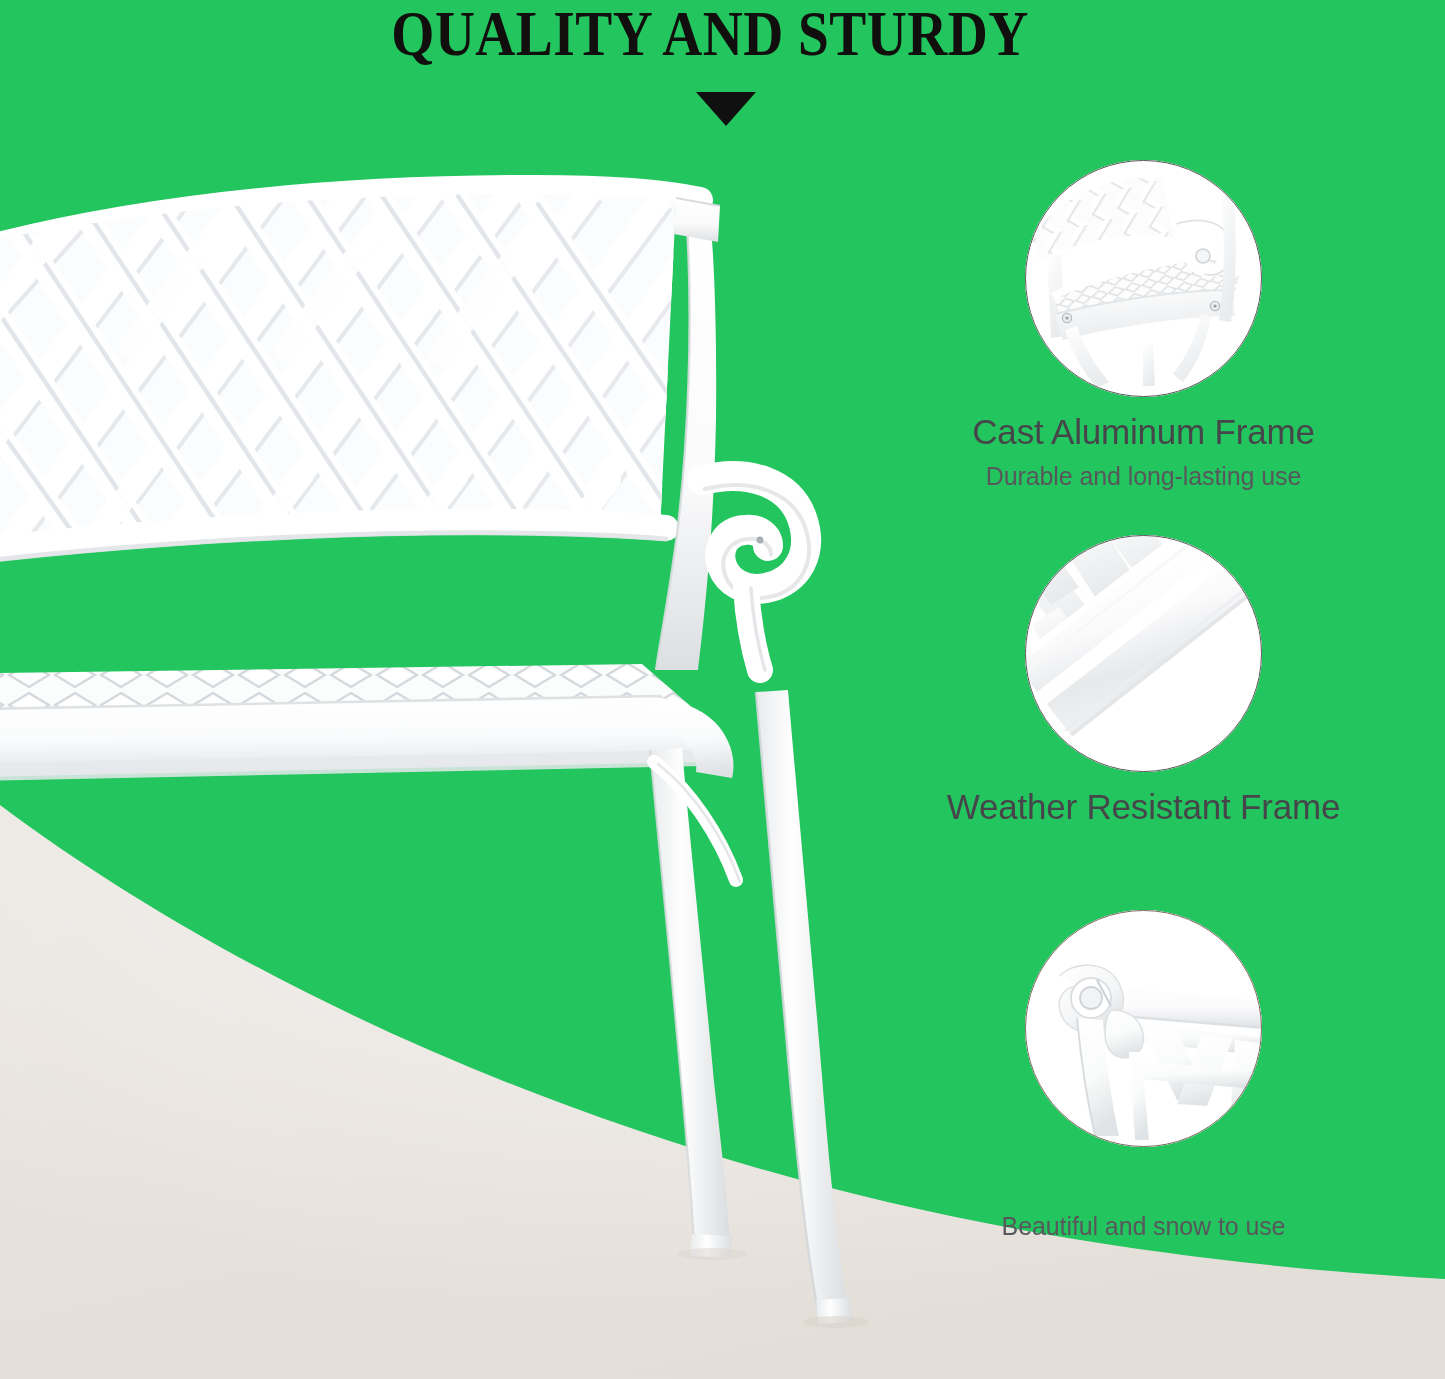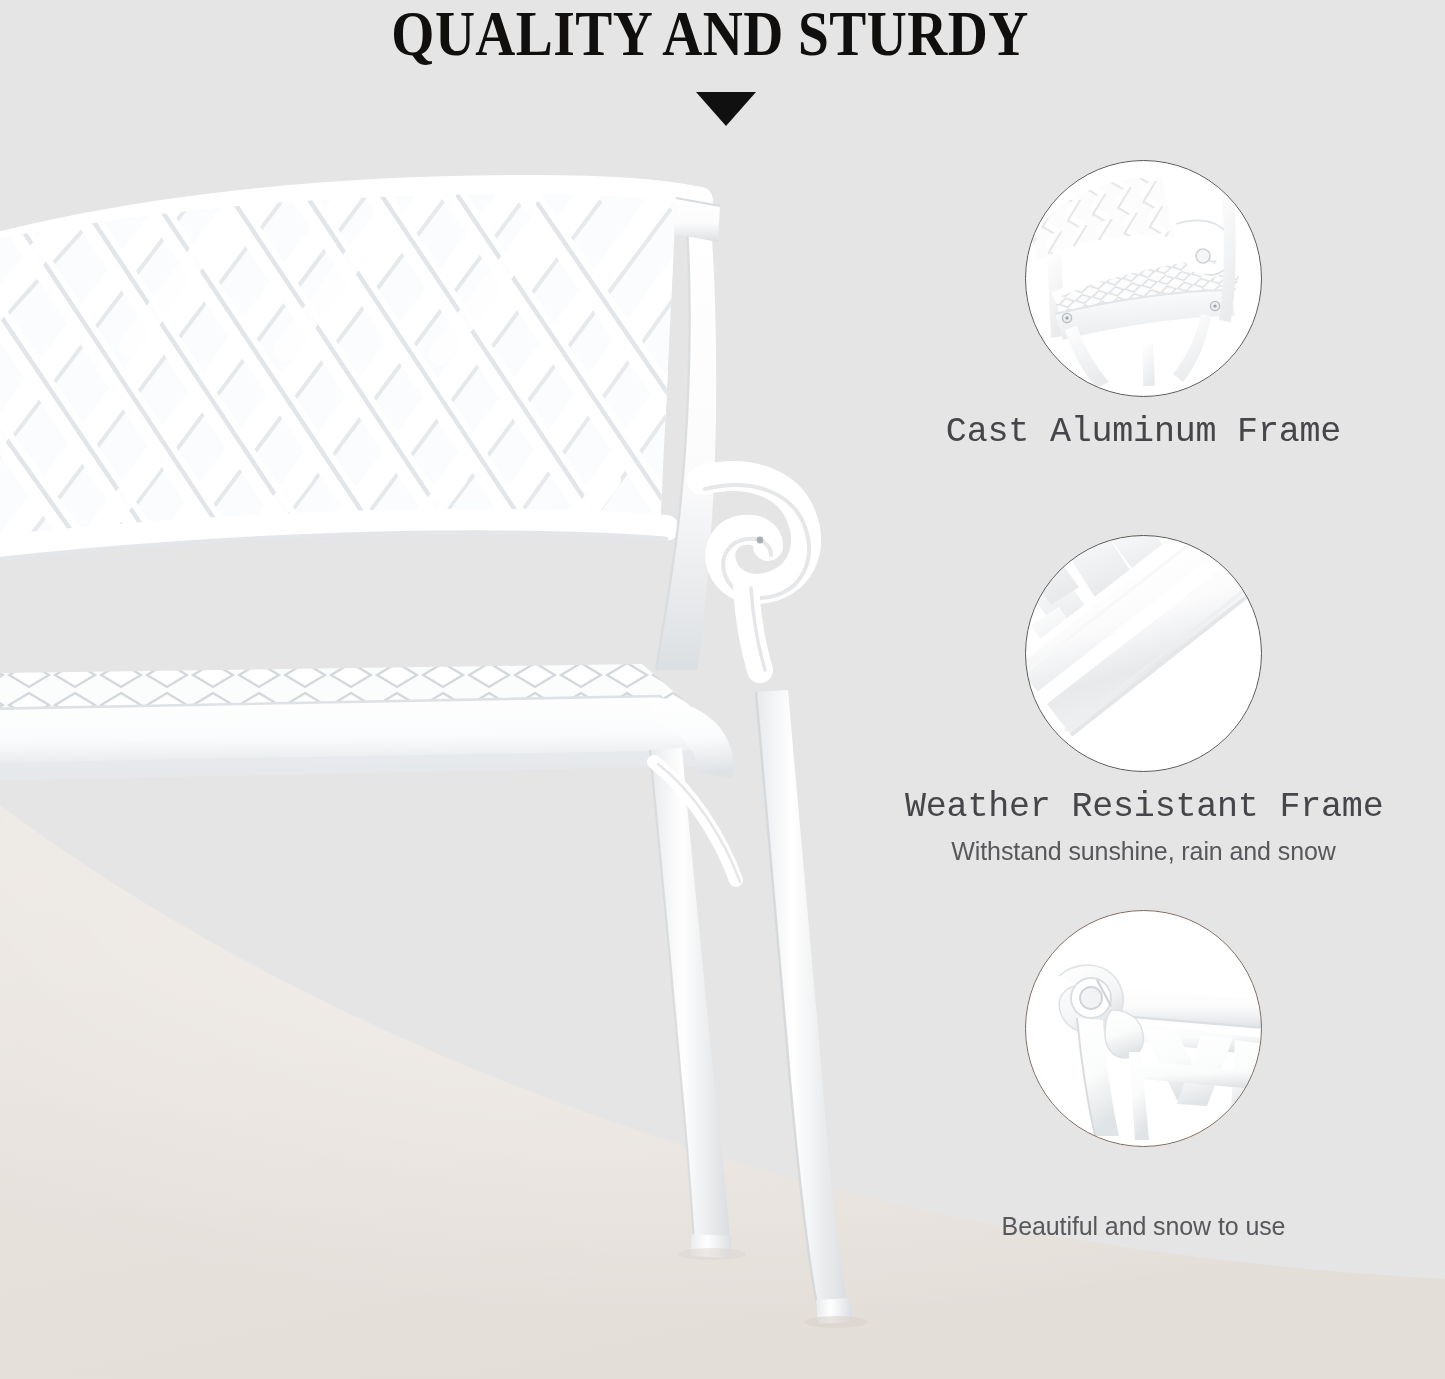--- a/index.html
+++ b/index.html
@@ -3,21 +3,21 @@
 <meta charset="utf-8">
 <style>
   html,body{margin:0;padding:0;}
   body{
     width:1445px;height:1379px;
     background:#ffffff;
     font-family:"Liberation Sans", sans-serif;
     overflow:hidden;
     position:relative;
   }
-  #stage{position:absolute;inset:0;width:1445px;height:1379px;overflow:hidden;background:#e5e5e5;}
+  #stage{position:absolute;inset:0;width:1445px;height:1379px;overflow:hidden;background:#22c55e;}
 
   
   .bg-sweep{position:absolute;left:0;top:0;width:1445px;height:1379px;}
 
   
   .headline{
     position:absolute;left:330px;top:-2px;width:760px;
     text-align:center;
     font-family:"Liberation Serif", serif;
     font-weight:700;
@@ -56,21 +56,20 @@
   }
   .circle-ring.warm{border-color:#7b6a5f;}
   .feature-title{
     position:absolute;left:0;top:262px;width:477px;
     text-align:center;
     font-size:35px;
     font-weight:400;
     color:#46464a;
     letter-spacing:-0.2px;
     white-space:nowrap;
-    font-family:Liberation Mono, monospace;
   }
   .feature-sub{
     position:absolute;left:0;top:312px;width:477px;
     text-align:center;
     font-size:25px;
     font-weight:400;
     color:#58585c;
     letter-spacing:-0.1px;
     white-space:nowrap;
   }
@@ -337,20 +336,21 @@
           <path d="M118,184 L128,184 L130,226 L118,226 Z" fill="url(#f1a)"></path>
 
           <circle cx="42" cy="158" r="4.6" fill="#ebedee" stroke="#b9bec3" stroke-width="1.4"></circle>
           <circle cx="42" cy="158" r="1.6" fill="#9aa0a5"></circle>
           <circle cx="190" cy="146" r="4.6" fill="#ebedee" stroke="#b9bec3" stroke-width="1.4"></circle>
           <circle cx="190" cy="146" r="1.6" fill="#9aa0a5"></circle>
         </svg>
       </div>
       <div class="circle-ring"></div>
       <div class="feature-title">Cast Aluminum Frame</div>
+      <div class="feature-sub">Durable and long-lasting use</div>
     </div>
 
     <div class="feature">
       <div class="circle-photo">
         <svg viewBox="0 0 237 237" width="237" height="237">
           <defs>
             <linearGradient id="f2bar" x1="0.1" y1="0" x2="0.45" y2="1">
               <stop offset="0%" stop-color="#f2f3f4"></stop>
               <stop offset="28%" stop-color="#ffffff"></stop>
               <stop offset="52%" stop-color="#fbfbfc"></stop>
@@ -378,21 +378,20 @@
           <path d="M2,136 L176,0" fill="none" stroke="#f7f8f8" stroke-width="3"></path>
 
           <path d="M8,160 L186,22 L196,34 L18,172 Z" fill="#ffffff" opacity="0.95"></path>
 
           <path d="M46,200 L224,60" fill="none" stroke="#e4e6e8" stroke-width="4"></path>
           <path d="M40,196 L218,56" fill="none" stroke="#eceef0" stroke-width="3" opacity="0.8"></path>
         </svg>
       </div>
       <div class="circle-ring"></div>
       <div class="feature-title">Weather Resistant Frame</div>
-      <div class="feature-sub">Withstand sunshine, rain and snow</div>
     </div>
 
     <div class="feature">
       <div class="circle-photo">
         <svg viewBox="0 0 237 237" width="237" height="237">
           <defs>
             <linearGradient id="f3a" x1="0" y1="0" x2="0.25" y2="1">
               <stop offset="0%" stop-color="#ffffff"></stop>
               <stop offset="55%" stop-color="#fafbfb"></stop>
               <stop offset="100%" stop-color="#e1e4e6"></stop>

